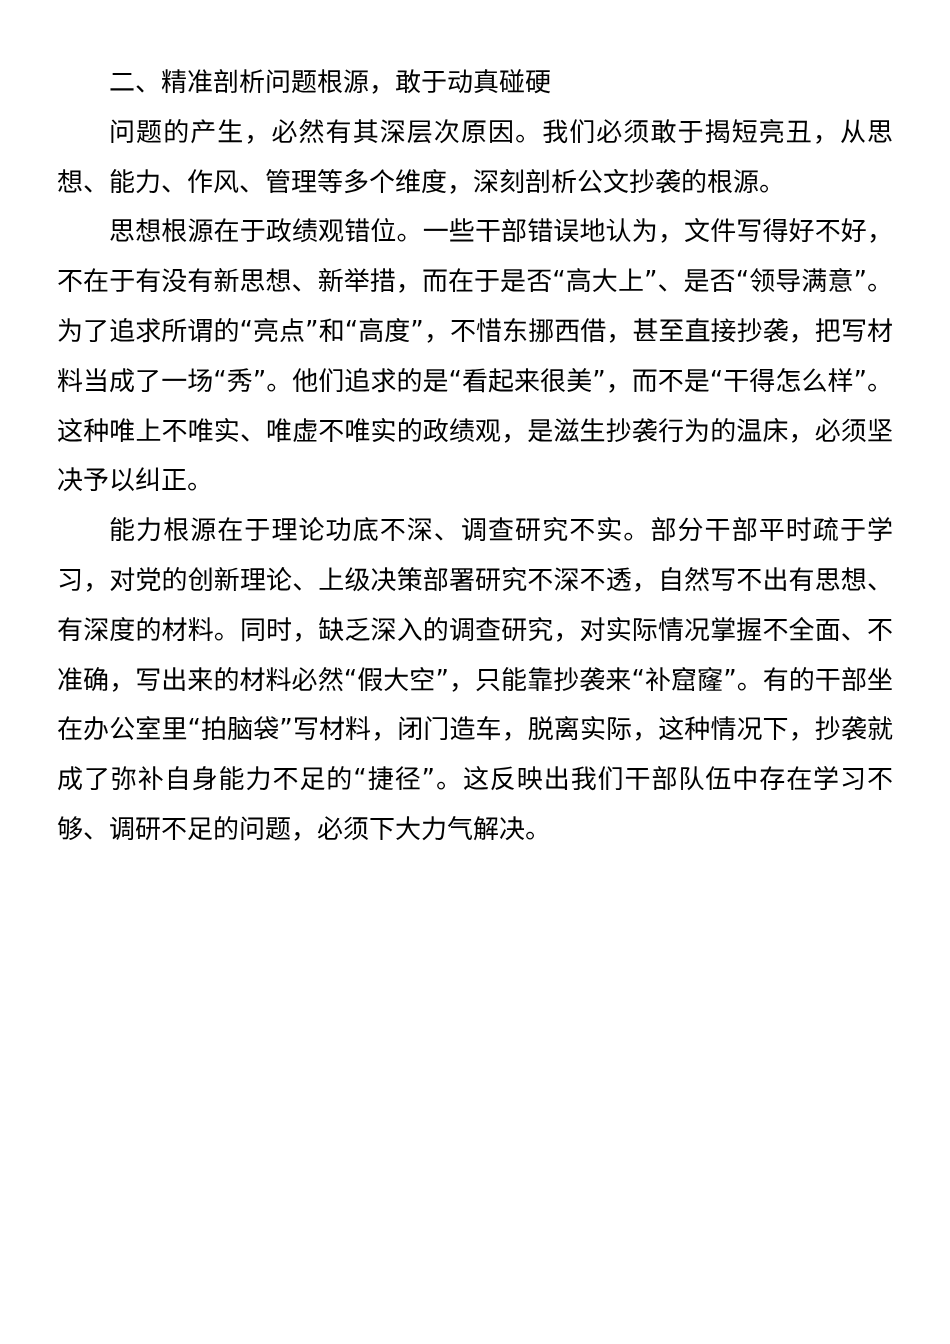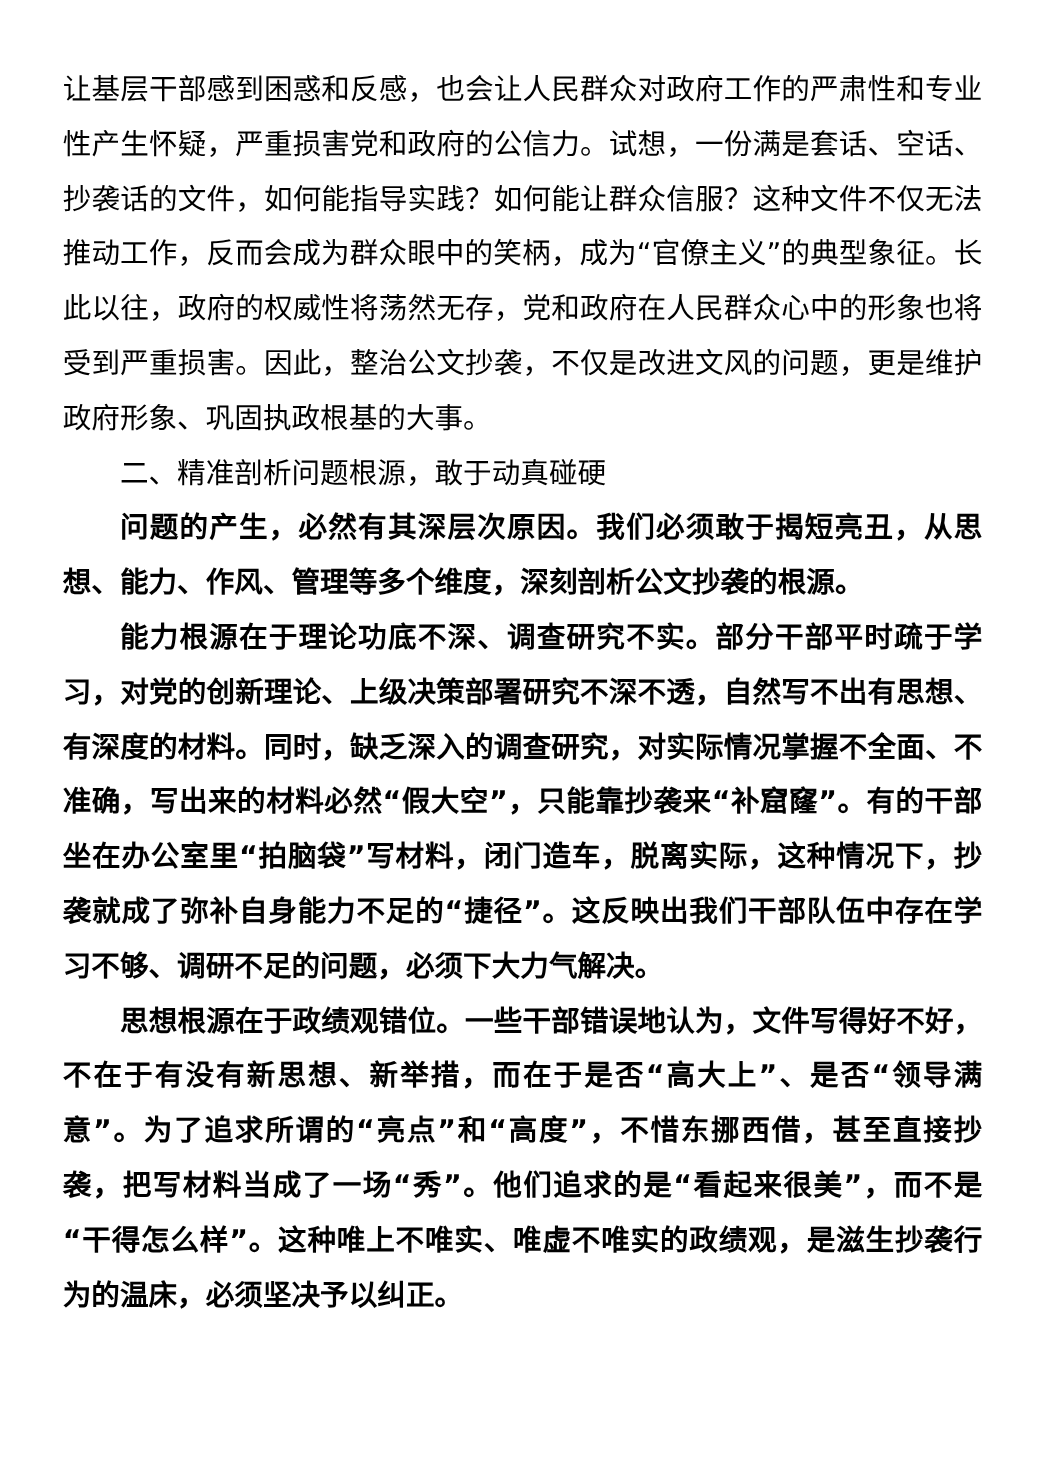--- a/index.html
+++ b/index.html
@@ -26,30 +26,28 @@
     text-justify: inter-character;
     letter-spacing: 0;
     word-break: break-all;
   }
   .doc p {
     margin: 0;
     padding: 0;
   }
   .doc p.indent {
     text-indent: 2em;
-    font-weight: bold;
   }
   .doc p.heading {
     font-weight: normal;
   }
 </style>
 </head>
 <body>
 
 <div class="page" style="background: rgb(255, 255, 255);">
   <div class="doc" style="color: rgb(0, 0, 0);">
-      <p class="body">让基层干部感到困惑和反感，也会让人民群众对政府工作的严肃性和专业性产生怀疑，严重损害党和政府的公信力。试想，一份满是套话、空话、抄袭话的文件，如何能指导实践？如何能让群众信服？这种文件不仅无法推动工作，反而会成为群众眼中的笑柄，成为“官僚主义”的典型象征。长此以往，政府的权威性将荡然无存，党和政府在人民群众心中的形象也将受到严重损害。因此，整治公文抄袭，不仅是改进文风的问题，更是维护政府形象、巩固执政根基的大事。</p>
       <p class="heading indent">二、精准剖析问题根源，敢于动真碰硬</p>
       <p class="body indent">问题的产生，必然有其深层次原因。我们必须敢于揭短亮丑，从思想、能力、作风、管理等多个维度，深刻剖析公文抄袭的根源。</p>
+      <p class="body indent">思想根源在于政绩观错位。一些干部错误地认为，文件写得好不好，不在于有没有新思想、新举措，而在于是否“高大上”、是否“领导满意”。为了追求所谓的“亮点”和“高度”，不惜东挪西借，甚至直接抄袭，把写材料当成了一场“秀”。他们追求的是“看起来很美”，而不是“干得怎么样”。这种唯上不唯实、唯虚不唯实的政绩观，是滋生抄袭行为的温床，必须坚决予以纠正。</p>
       <p class="body indent">能力根源在于理论功底不深、调查研究不实。部分干部平时疏于学习，对党的创新理论、上级决策部署研究不深不透，自然写不出有思想、有深度的材料。同时，缺乏深入的调查研究，对实际情况掌握不全面、不准确，写出来的材料必然“假大空”，只能靠抄袭来“补窟窿”。有的干部坐在办公室里“拍脑袋”写材料，闭门造车，脱离实际，这种情况下，抄袭就成了弥补自身能力不足的“捷径”。这反映出我们干部队伍中存在学习不够、调研不足的问题，必须下大力气解决。</p>
-      <p class="body indent">思想根源在于政绩观错位。一些干部错误地认为，文件写得好不好，不在于有没有新思想、新举措，而在于是否“高大上”、是否“领导满意”。为了追求所谓的“亮点”和“高度”，不惜东挪西借，甚至直接抄袭，把写材料当成了一场“秀”。他们追求的是“看起来很美”，而不是“干得怎么样”。这种唯上不唯实、唯虚不唯实的政绩观，是滋生抄袭行为的温床，必须坚决予以纠正。</p>
     </div>
 </div>
 
 </body></html>

